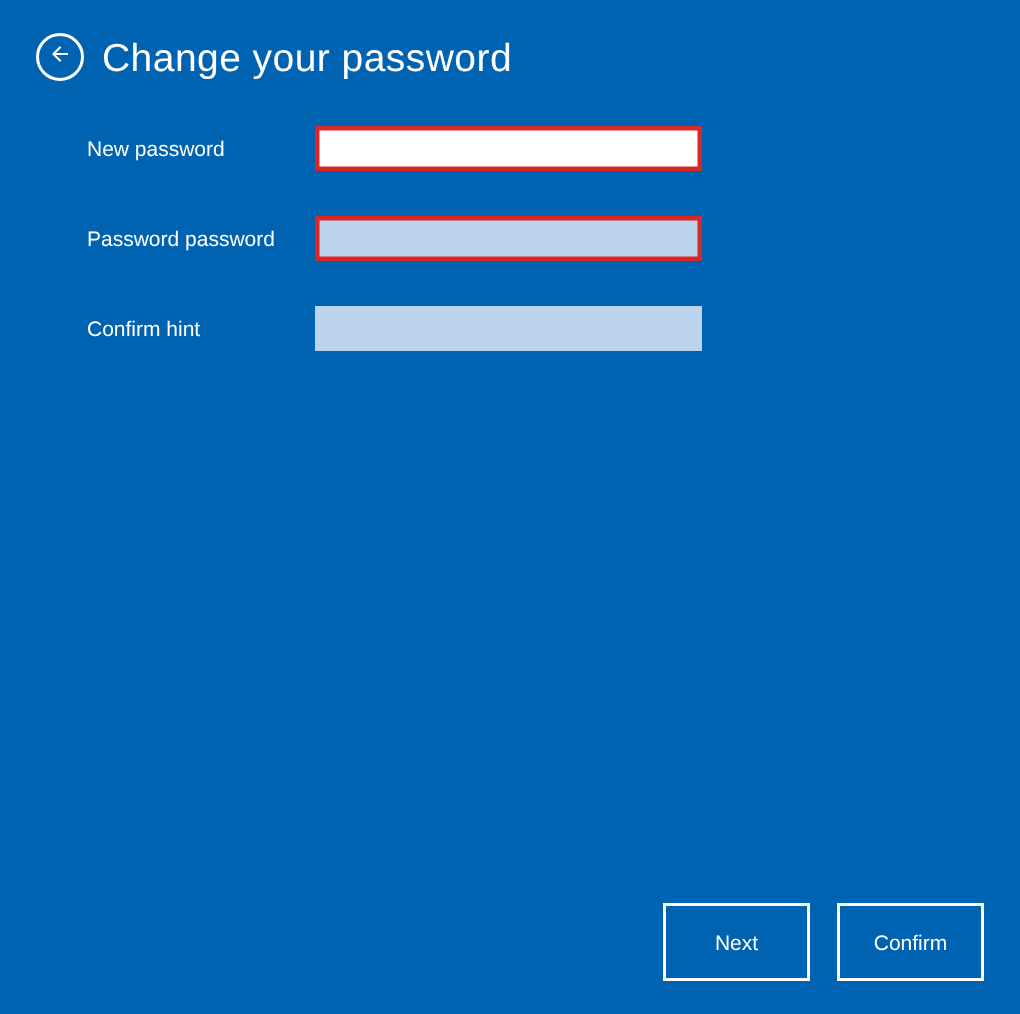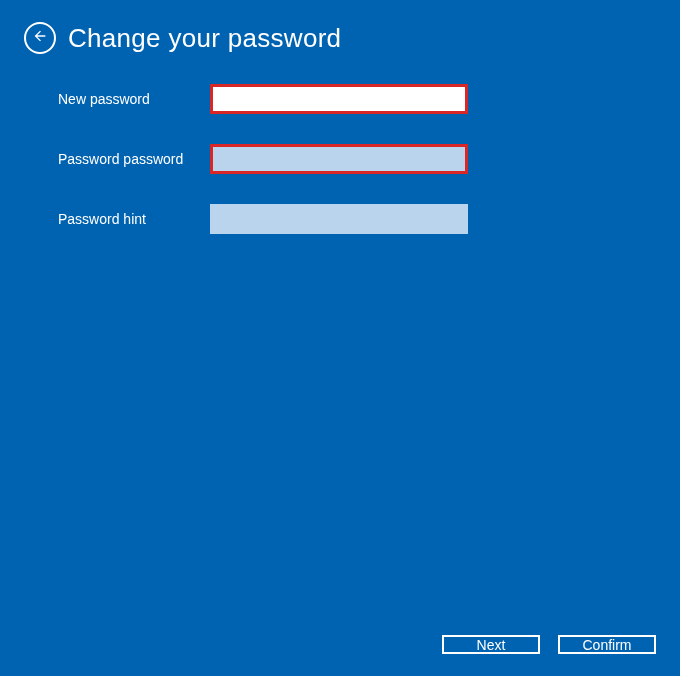--- a/index.html
+++ b/index.html
@@ -78,21 +78,21 @@
     }
     .footer {
       position: absolute;
       bottom: 22px;
       right: 24px;
       display: flex;
       gap: 18px;
     }
     .btn {
       width: 98px;
-      height: 19px;
+      height: 52px;
       background: transparent;
       border: 2px solid #ffffff;
       color: #ffffff;
       font-size: 14px;
       font-family: inherit;
       cursor: pointer;
       display: flex;
       align-items: center;
       justify-content: center;
     }
@@ -114,21 +114,21 @@
 <div class="form">
   <div class="form-row">
     <div class="form-label">New password</div>
     <input type="password" class="form-input input-new-password" value="" style="">
   </div>
   <div class="form-row">
     <div class="form-label">Password password</div>
     <input type="password" class="form-input input-confirm-password" value="" style="">
   </div>
   <div class="form-row">
-    <div class="form-label">Password hint</div>
+    <div class="form-label">Confirm hint</div>
     <input type="text" class="form-input input-password-hint" value="" style="">
   </div>
 </div>
 
 <div class="footer">
   <button class="btn">Next</button>
   <button class="btn">Confirm</button>
 </div>
 
 </body></html>

